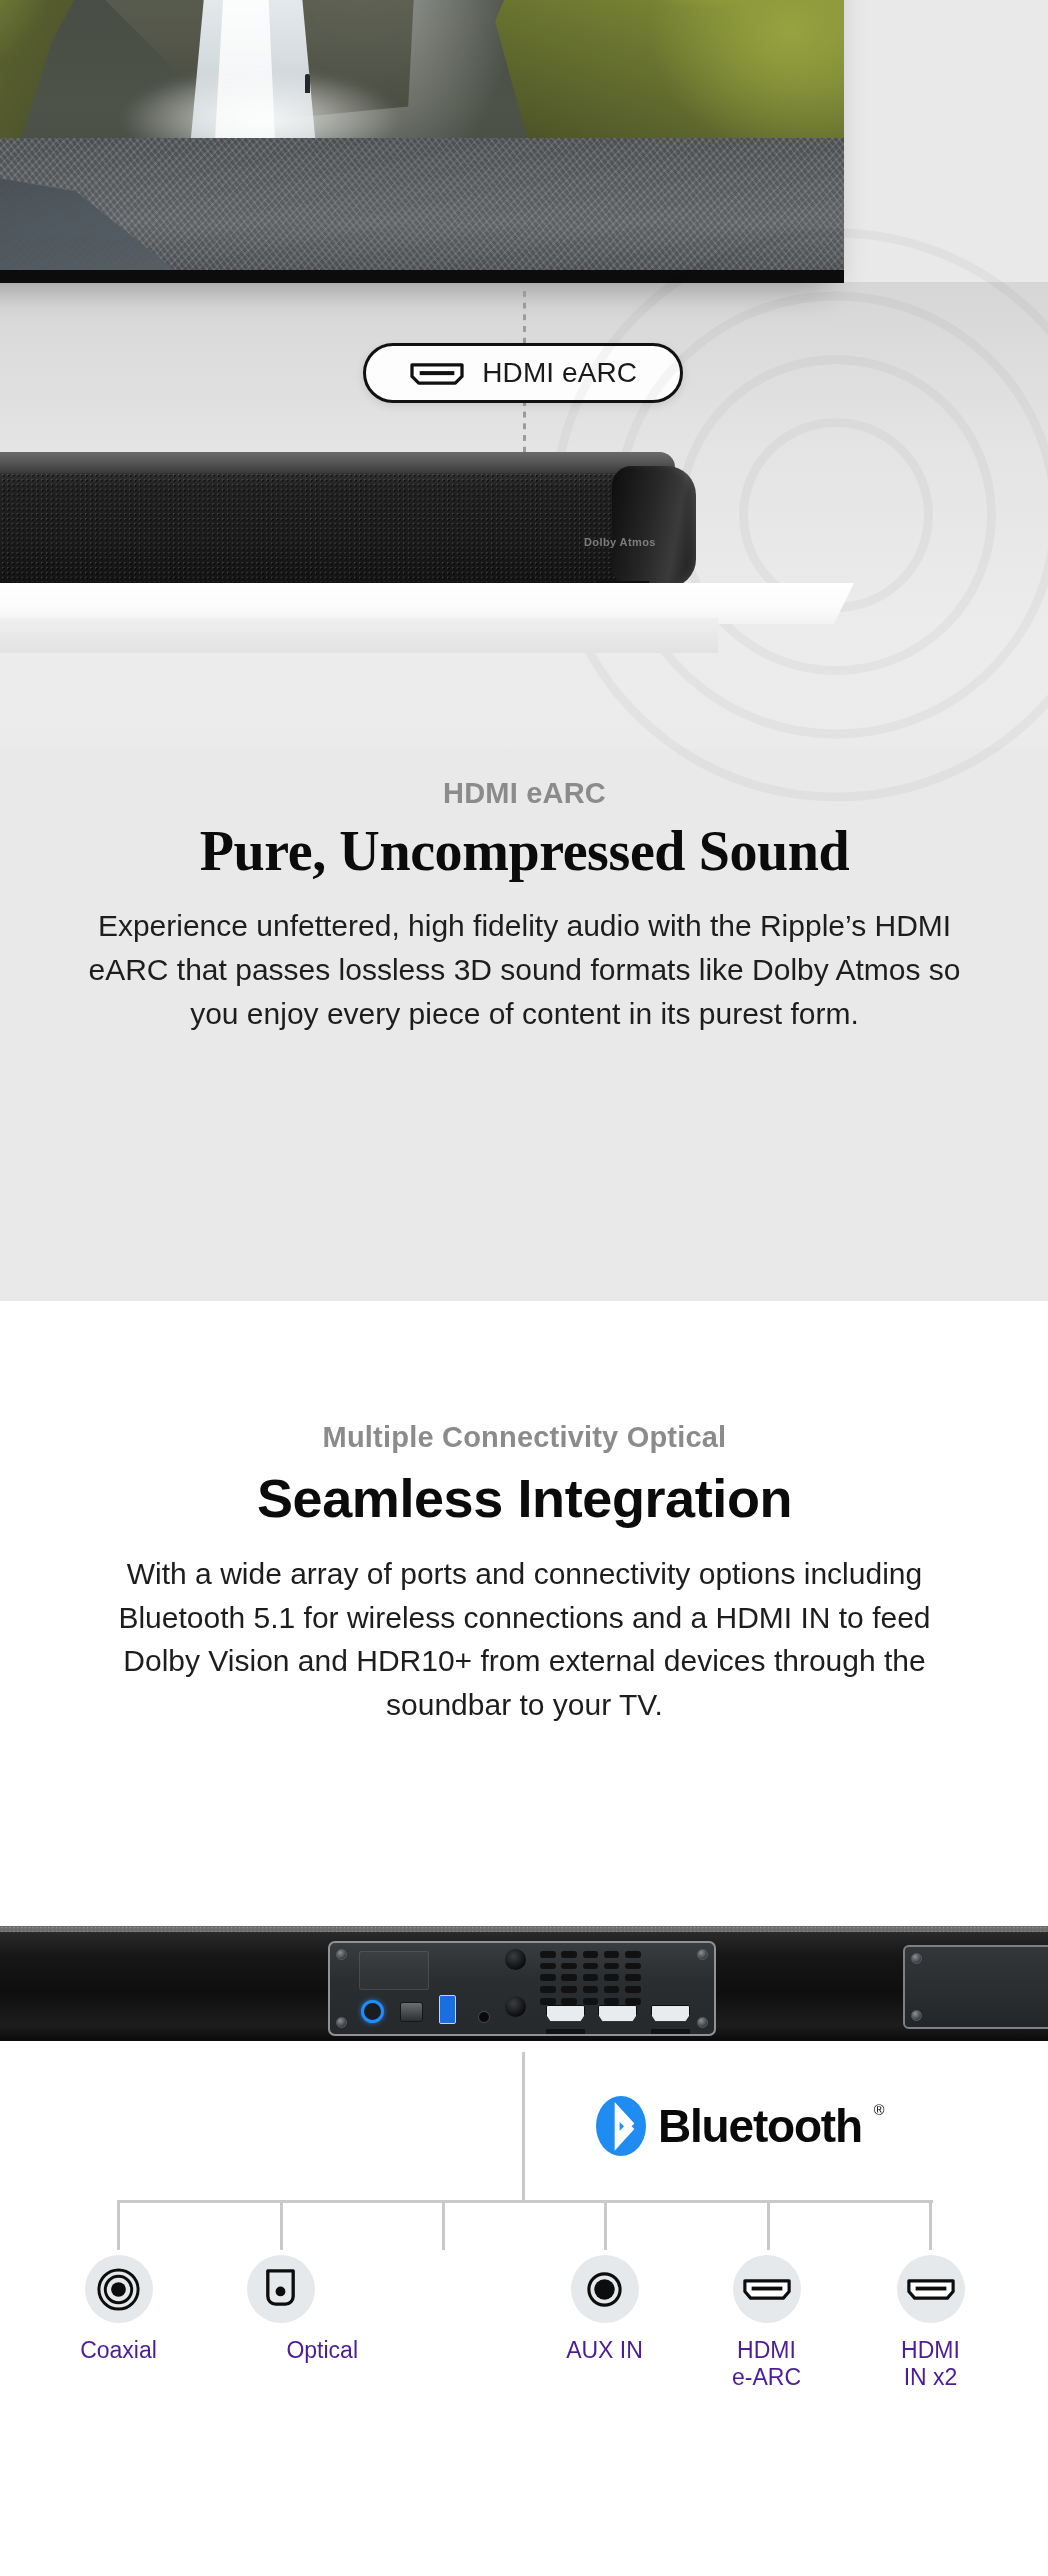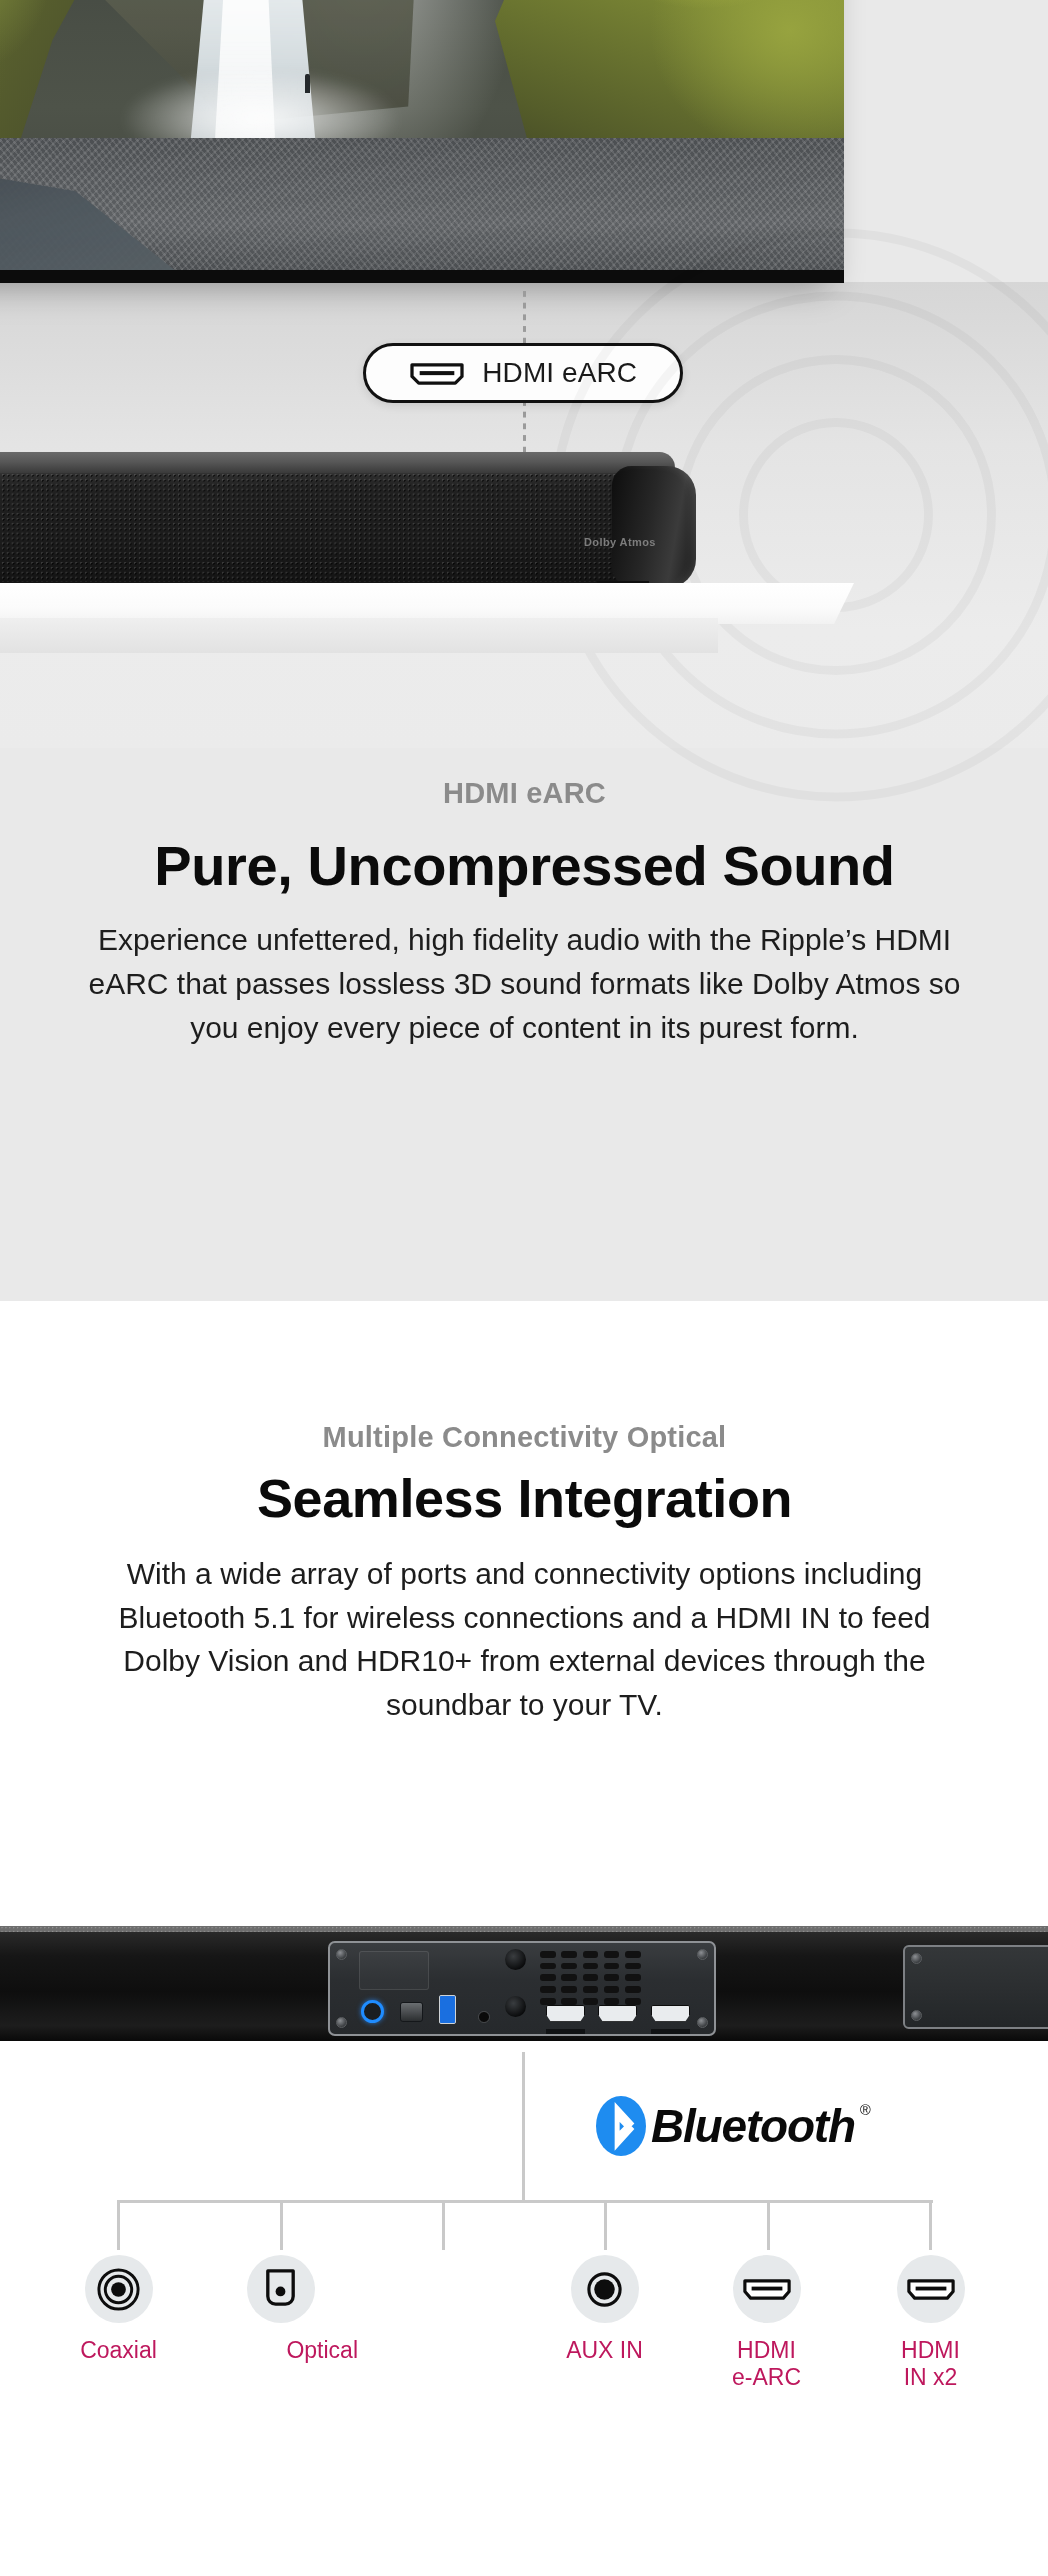--- a/index.html
+++ b/index.html
@@ -203,21 +203,21 @@
   }
   .headline{
     font-size:56px; font-weight:700; color:#0b0b0b;
     letter-spacing:-0.4px; line-height:1.06;
   }
   .body-copy{
     font-size:30px; font-weight:400; color:#1d1d1d;
     line-height:1.46; width:874px; margin:0 auto;
   }
   .copy-1{ top:777px; }
-  .copy-1 .headline{ margin-top:26px; }
+  .copy-1 .headline{ margin-top:12px;font-family:Liberation Serif, serif; }
   .copy-1 .body-copy{ margin-top:23px; }
 
   
   .connect{
     position:absolute; left:0; top:1301px; width:1049px; height:1275px;
     background:#ffffff; overflow:hidden;
   }
   .copy-2{ position:absolute; left:0; top:1421px; width:1049px; text-align:center; }
   .copy-2 .headline{ margin-top:15.5px; font-size:54px; }
   .copy-2 .body-copy{ margin-top:25px; }
@@ -298,21 +298,21 @@
   
   .tree{ position:absolute; left:0; top:2052px; width:1049px; height:204px; }
   .ln{ position:absolute; background:#c9c9c9; }
   .v-main{ left:522px; top:0; width:2.9px; height:151px; }
   .h-bus{ left:117px; top:148px; width:816px; height:2.9px; }
   .v-leg{ top:148px; width:2.9px; height:50px; }
 
   
   .bt{
     position:absolute; left:596px; top:2096px;
-    display:flex; align-items:center; gap:5px;font-style:italic;
+    display:flex; align-items:center; gap:12px;
   }
   .bt-mark{
     width:50px; height:60px; border-radius:25px/30px;
     background:#1e8cf0; position:relative; flex:none;
   }
   .bt-word{
     font-size:46px; font-weight:700; color:#0a0a0a;
     letter-spacing:-1.2px; line-height:1;
   }
   .bt-reg{ font-size:14.6px; color:#0a0a0a; align-self:flex-start; margin-top:5.8px; }
@@ -320,21 +320,21 @@
   
   .ports{ position:absolute; left:0; top:2255px; width:1049px; height:252px; }
   .port-item{
     position:absolute; width:155px; text-align:center;
   }
   .pcircle{
     width:68px; height:68px; border-radius:50%; background:#e6e9eb;
     margin:0 auto; display:flex; align-items:center; justify-content:center;
   }
   .plabel{
-    margin-top:13.6px; font-size:23px; color:#be185d; line-height:1.2;
+    margin-top:13.6px; font-size:23px; color:#4c1d95; line-height:1.2;
     font-weight:400; white-space:pre-line;
   }
 </style>
 </head>
 <body>
 
 <section class="hero">
 
   <div class="hero-sheen"></div>
 

